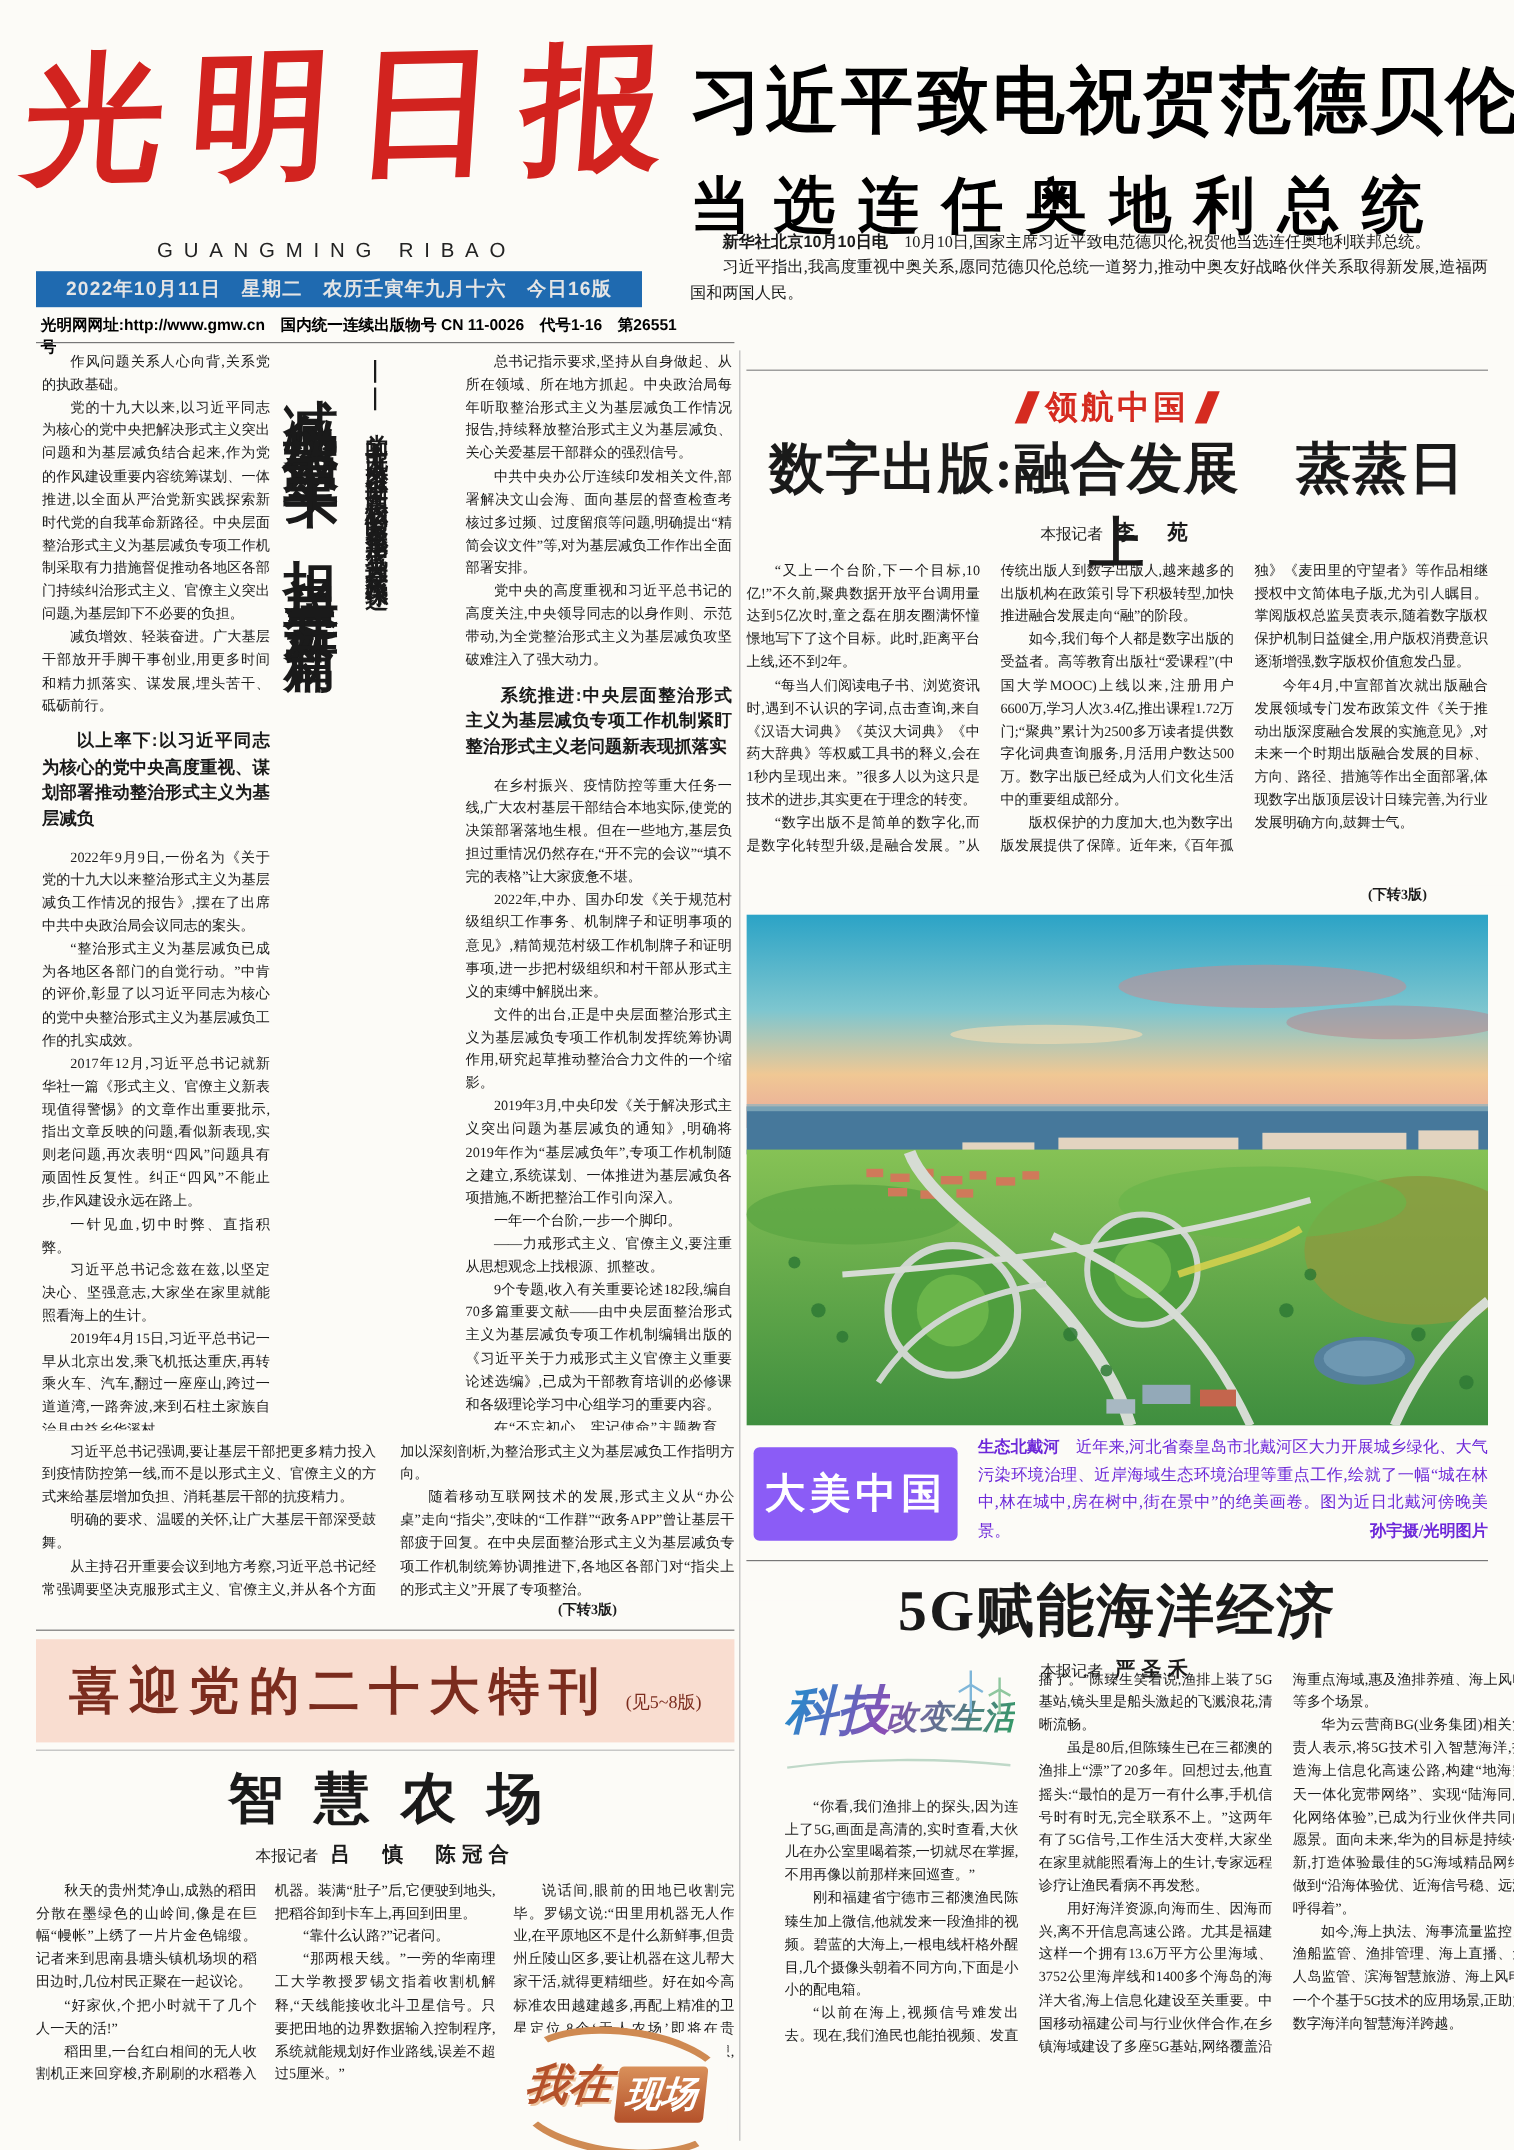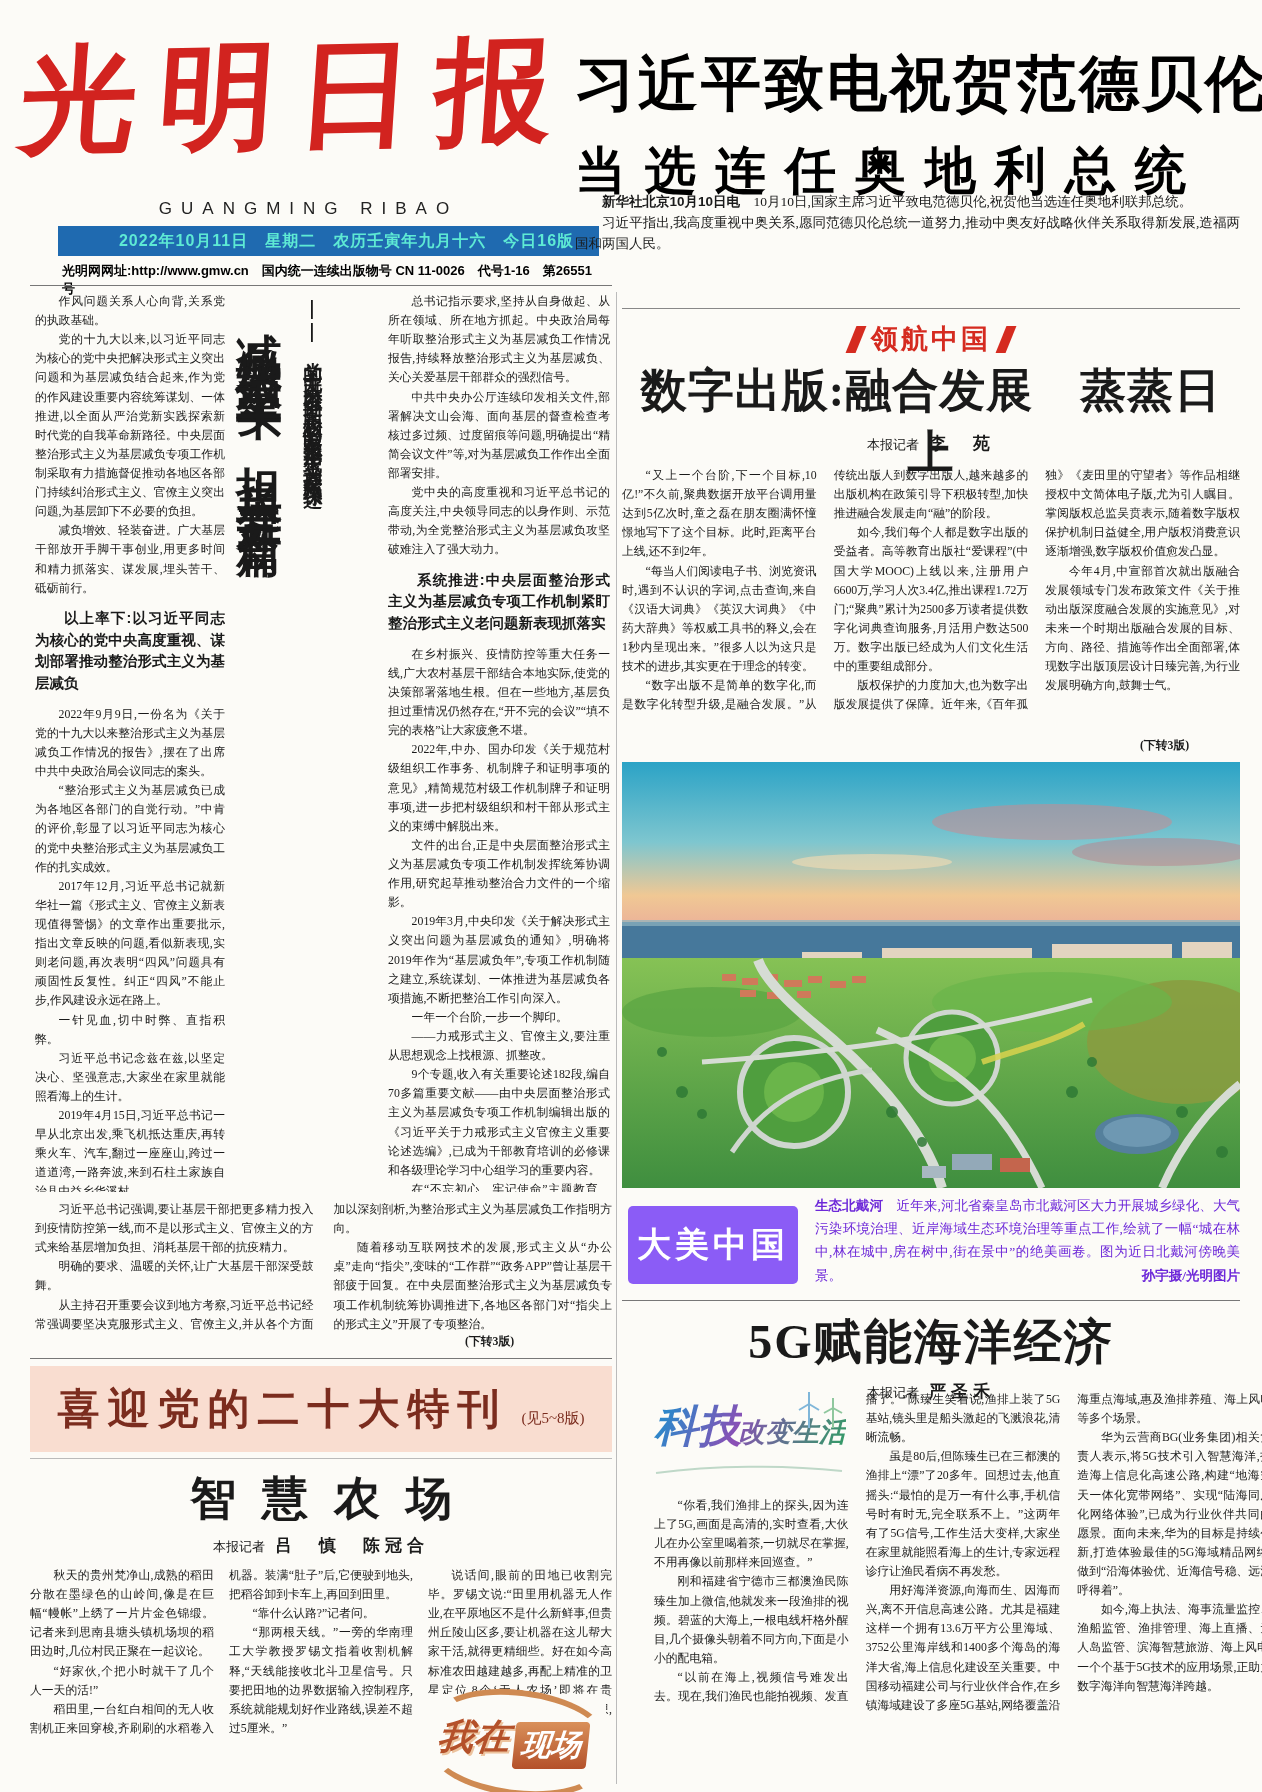--- a/index.html
+++ b/index.html
@@ -1,27 +1,27 @@
 <!DOCTYPE html>
 <html><head>
 <meta charset="utf-8">
 <style>
   html,body{margin:0;padding:0;background:#e8e8e4;}
   .page{position:relative;width:1262px;height:1792px;margin:0 auto;background:#fcfbf7;
         font-family:"Liberation Serif","DejaVu Serif",serif;color:#1a1a1a;overflow:hidden;}
   .abs{position:absolute;}
-  .sans{font-family:"Liberation Sans","DejaVu Sans",sans-serif;margin-left:28px;}
+  .sans{font-family:"Liberation Sans","DejaVu Sans",sans-serif;}
 
   
   #mast-title{left:20px;top:34px;width:550px;height:165px;font-size:116px;line-height:1.05;
      color:#d2231f;font-weight:bold;letter-spacing:22px;white-space:nowrap;
      transform:skewX(-5deg) rotate(-1.2deg);font-family:"DejaVu Serif","Liberation Serif",serif;}
   #mast-latin{left:28px;top:199px;width:505px;text-align:center;font-size:17px;letter-spacing:9px;color:#222;}
-  #date-bar{left:30px;top:226px;width:505px;height:30px;background:#1f6ab0;color:#5eead4;
-     font-weight:bold;font-size:16px;display:flex;align-items:center;justify-content:center;letter-spacing:1px;padding-left:36px;}
+  #date-bar{left:30px;top:226px;width:505px;height:30px;background:#1f6ab0;color:#e5e5e5;
+     font-weight:bold;font-size:16px;display:flex;align-items:center;justify-content:center;letter-spacing:1px;}
   #pub-info{left:34px;top:262px;width:540px;font-weight:bold;font-size:13px;color:#000;}
   .hrule{background:#777;height:1px;}
 
   
   #top-headline{left:575px;top:44px;width:665px;color:#000;}
   #top-headline .l1{display:block;font-weight:900;font-size:60px;letter-spacing:3px;white-space:nowrap;}
   #top-headline .l2{display:block;font-weight:900;font-size:51px;letter-spacing:19px;white-space:nowrap;margin-top:12px;}
   #xinhua{left:575px;top:192px;width:665px;font-size:13.5px;line-height:1.55;text-align:justify;}
   #xinhua p{margin:0;text-indent:2em;}
   #xinhua b{font-family:"Liberation Sans","DejaVu Sans",sans-serif;}

